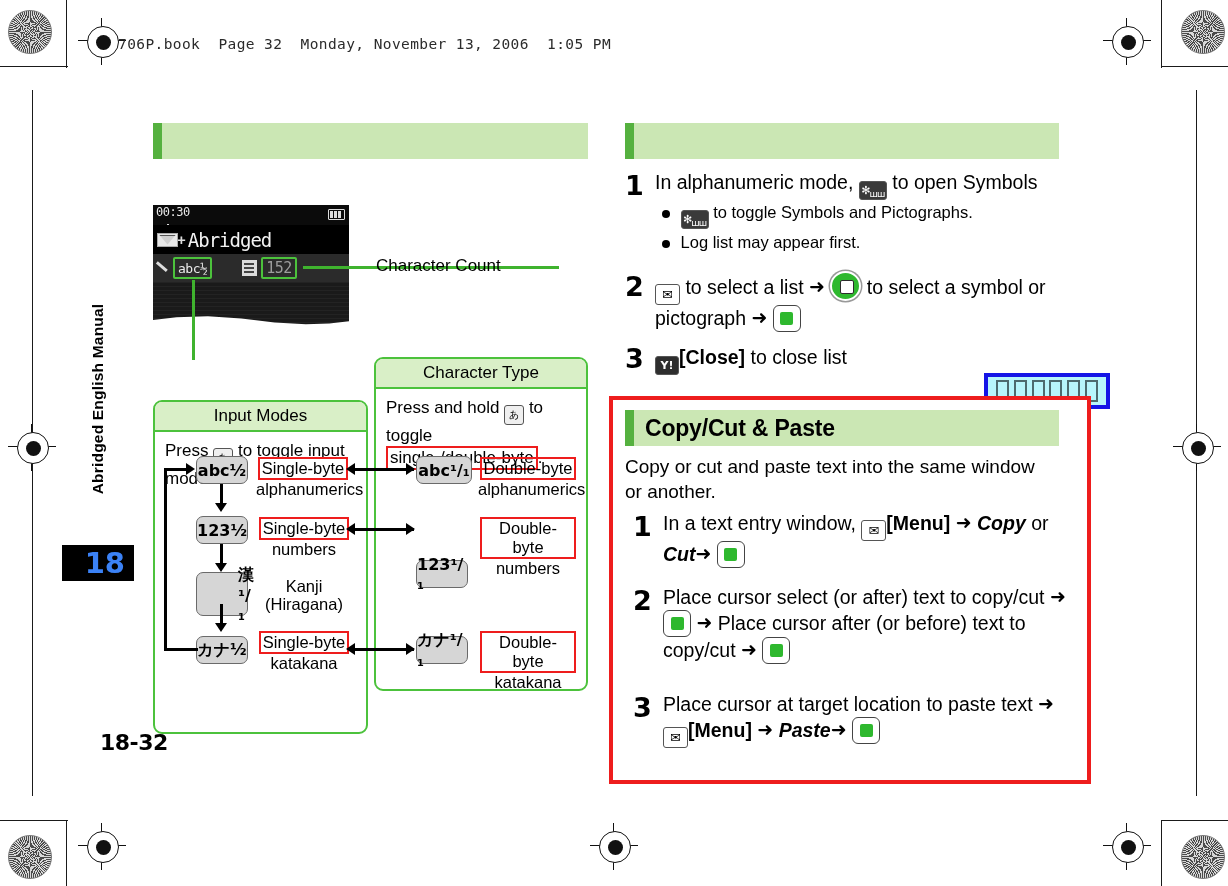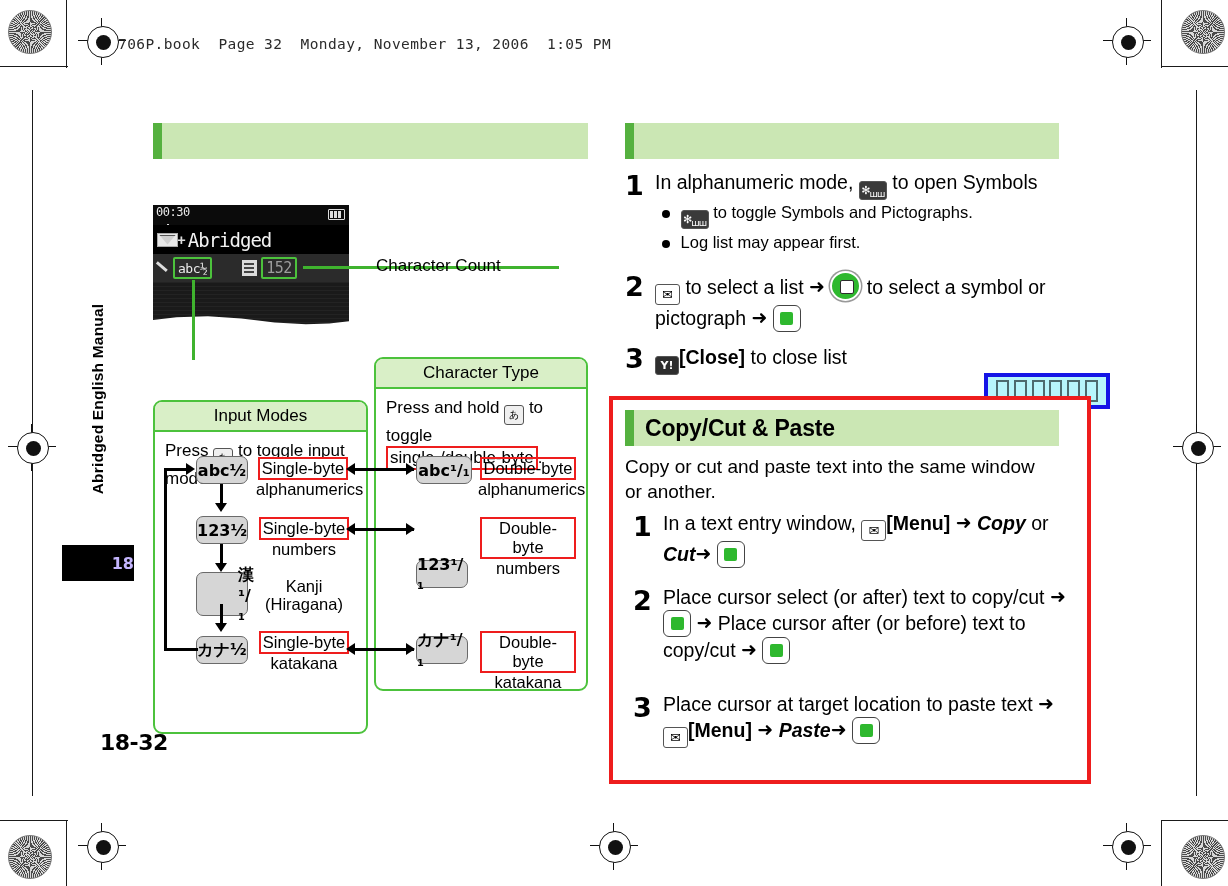--- a/index.html
+++ b/index.html
@@ -38,23 +38,23 @@
 
   
   .spine-text{
     position:absolute;left:-12px;top:390px;width:220px;
     transform:rotate(-90deg);transform-origin:center center;
     font-weight:bold;font-size:15.5px;letter-spacing:.2px;text-align:center;
     white-space:nowrap;
   }
   .chapter-tab{
     position:absolute;left:62px;top:545px;width:72px;height:36px;
-    background:#000;color:#c4b5fd;font-weight:bold;font-size:16px;
+    background:#000;color:#3b82f6;font-weight:bold;font-size:29px;
     display:flex;align-items:center;justify-content:flex-end;
-    box-sizing:border-box;font-family:"DejaVu Sans", sans-serif;
+    padding-right:9px;box-sizing:border-box;font-family:"DejaVu Sans", sans-serif;
   }
   .folio{
     position:absolute;left:100px;top:730px;font-size:22px;font-weight:bold;
     font-family:"DejaVu Sans", sans-serif;letter-spacing:-.5px;
   }
 
   
   .sect{
     position:absolute;background:#cbe7b4;height:36px;display:flex;align-items:center;
   }

